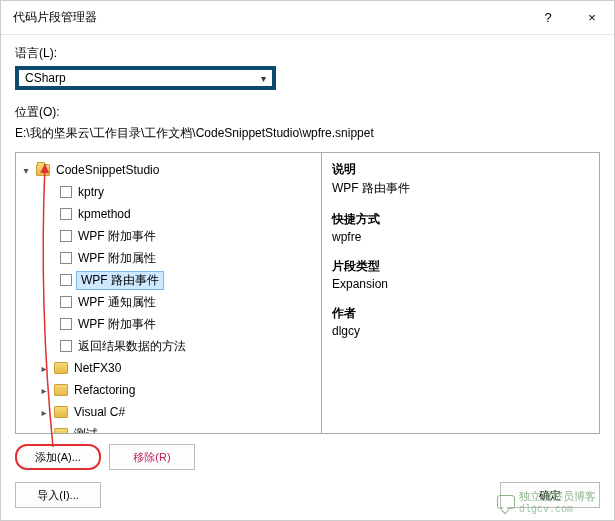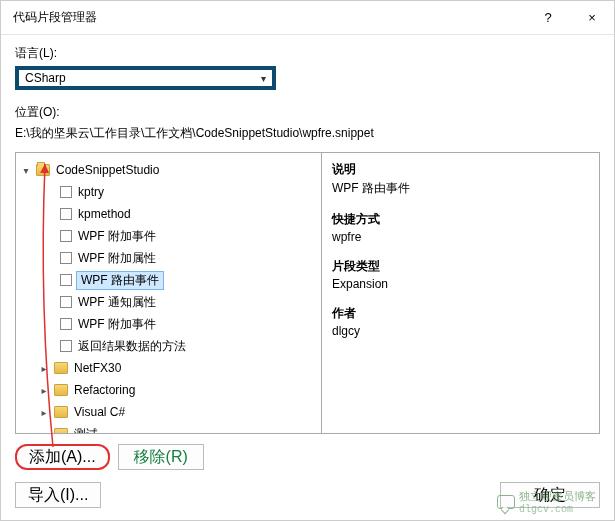--- a/index.html
+++ b/index.html
@@ -23,22 +23,22 @@
 .tree-node.child { padding-left: 40px; }
 .tree-node.folder { padding-left: 18px; }
 .tree-node.root { padding-left: 0; }
 .expander { width: 12px; height: 12px; display: inline-flex; align-items: center; justify-content: center; font-size: 10px; color: #555; }
 .folder-icon { width: 14px; height: 12px; display: inline-block; background: linear-gradient(#f7d774,#e8b84a); border: 1px solid #c9a23a; border-radius: 1px; position: relative; }
 .folder-icon.open::before { content: ""; position: absolute; top: -3px; left: 0; width: 6px; height: 3px; background: #f7d774; border: 1px solid #c9a23a; border-bottom: none; }
 .checkbox { width: 12px; height: 12px; border: 1px solid #888; display: inline-block; background: #fff; }
 .tree-node.selected .node-label { background: #cde8ff; border: 1px solid #7ab7e8; padding: 0 4px; }
 .node-label { padding: 0 2px; }
 .button-row { margin-top: 10px; display: flex; gap: 8px; }
-.button { height: 26px; min-width: 86px; border: 1px solid #bbb; background: #fdfdfd; display: inline-flex; align-items: center; justify-content: center; font-size: 16px; padding: 0 12px; }
-.button.disabled { color: #15803d; }
+.button { height: 26px; min-width: 86px; border: 1px solid #bbb; background: #fdfdfd; display: inline-flex; align-items: center; justify-content: center; font-size: 11px; padding: 0 12px; }
+.button.disabled { color: #be185d; }
 .button.highlighted { border: 2px solid #e03030; border-radius: 12px; }
 .bottom-row { margin-top: 12px; display: flex; justify-content: space-between; align-items: center; }
 .watermark { position: absolute; right: 18px; bottom: 5px; display: flex; align-items: center; gap: 4px; color: #7aa87a; font-size: 11px; opacity: 0.85; }
 .watermark .msgicon { width: 18px; height: 14px; border: 1.5px solid #7aa87a; border-radius: 3px; position: relative; }
 .watermark .msgicon::after { content: ""; position: absolute; bottom: -5px; left: 4px; width: 5px; height: 5px; border-left: 1.5px solid #7aa87a; border-bottom: 1.5px solid #7aa87a; transform: rotate(-45deg); background: #fff; }
 .watermark .domain { font-size: 10px; color: #8fb98f; font-family: Liberation Mono, monospace; }
 .arrow-svg { position: absolute; left: 14px; top: 146px; pointer-events: none; }
 </style>
 </head>
 <body>

